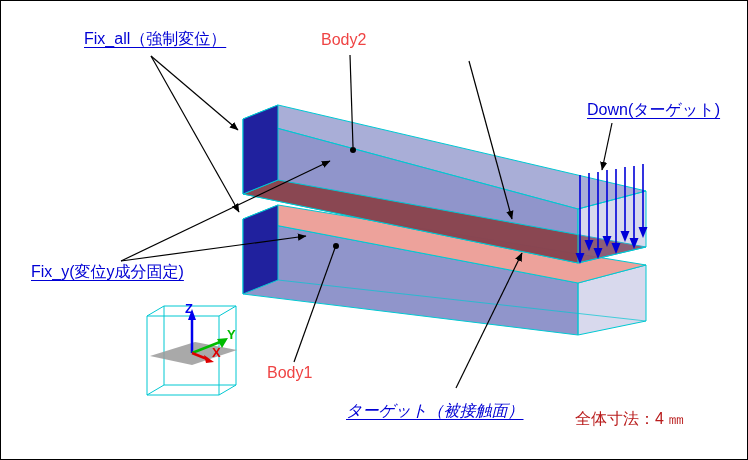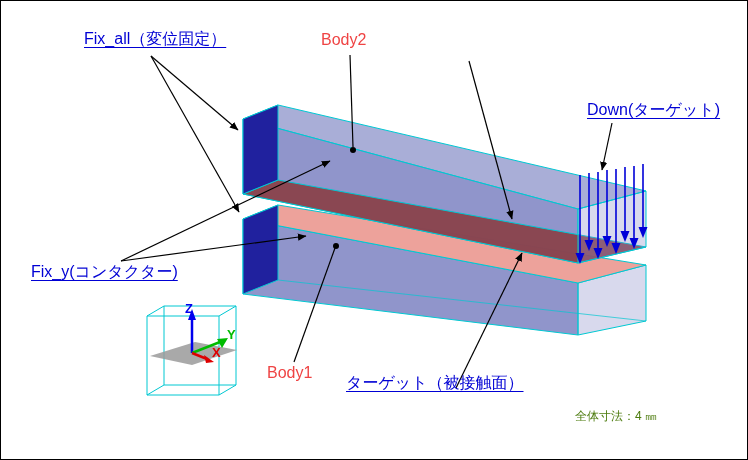--- a/index.html
+++ b/index.html
@@ -3,21 +3,21 @@
 <meta charset="utf-8">
 <style>
   * { margin:0; padding:0; box-sizing:border-box; }
   html,body { background:#ffffff; font-family:"Liberation Sans","DejaVu Sans",sans-serif; }
   .page { position:relative; width:748px; height:460px; background:#fff; border:1px solid #000; overflow:hidden; }
   svg.scene { position:absolute; left:0; top:0; }
 
   .lbl { position:absolute; font-size:16px; line-height:1.2; white-space:nowrap; }
   .lbl.blue { color:#0000d4; text-decoration:underline; text-underline-offset:3px; }
   .lbl.black { color:#ef4444; }
-  .lbl.small { font-size:12px; color:#4d7c0f; }
+  .lbl.small { font-size:16px; color:#b91c1c; }
 
   .face { stroke:#00c8d2; stroke-width:1; }
   .edge { stroke:#00c8d2; stroke-width:1; fill:none; }
   .cube line, .cube polygon { stroke:#00c8d2; stroke-width:1; fill:none; }
 
   .ann line { stroke:#000000; stroke-width:1.2; }
   .ann circle { fill:#000000; stroke:none; }
 
   .darrow-line { stroke:#0000d8; stroke-width:1.6; }
   .darrow-head { fill:#0000d8; stroke:none; }
@@ -103,21 +103,21 @@
       <line class="axis-y" x1="191" y1="352" x2="219" y2="341"></line>
       <polygon fill="#00bb00" points="227,337 216,338 221,347"></polygon>
       <line class="axis-x" x1="191" y1="352" x2="206" y2="358"></line>
       <polygon fill="#dd0000" points="213,361 203,354 205,362"></polygon>
       <text class="axis-label" x="184" y="312" fill="#0000ee">Z</text>
       <text class="axis-label" x="226" y="338" fill="#00bb00">Y</text>
       <text class="axis-label" x="211" y="356" fill="#dd0000">X</text>
     </g>
   </svg>
 
-  <div class="lbl blue" style="left:83px;  top:28px;">Fix_all（変位固定）</div>
+  <div class="lbl blue" style="left:83px;  top:28px;">Fix_all（強制変位）</div>
   <div class="lbl black" style="left:320px; top:29px;">Body2</div>
   <div class="lbl blue" style="left:586px; top:99px;">Down(ターゲット)</div>
-  <div class="lbl blue" style="left:30px;  top:261px;">Fix_y(コンタクター)</div>
+  <div class="lbl blue" style="left:30px;  top:261px;">Fix_y(変位y成分固定)</div>
   <div class="lbl black" style="left:266px; top:362px;">Body1</div>
-  <div class="lbl blue" style="left:345px; top:372px;">ターゲット（被接触面）</div>
+  <div class="lbl blue" style="left:345px; top:400px;font-style:italic;">ターゲット（被接触面）</div>
   <div class="lbl small" style="left:574px; top:408px;">全体寸法：4 ㎜</div>
 
 </div>
 
 </body></html>

